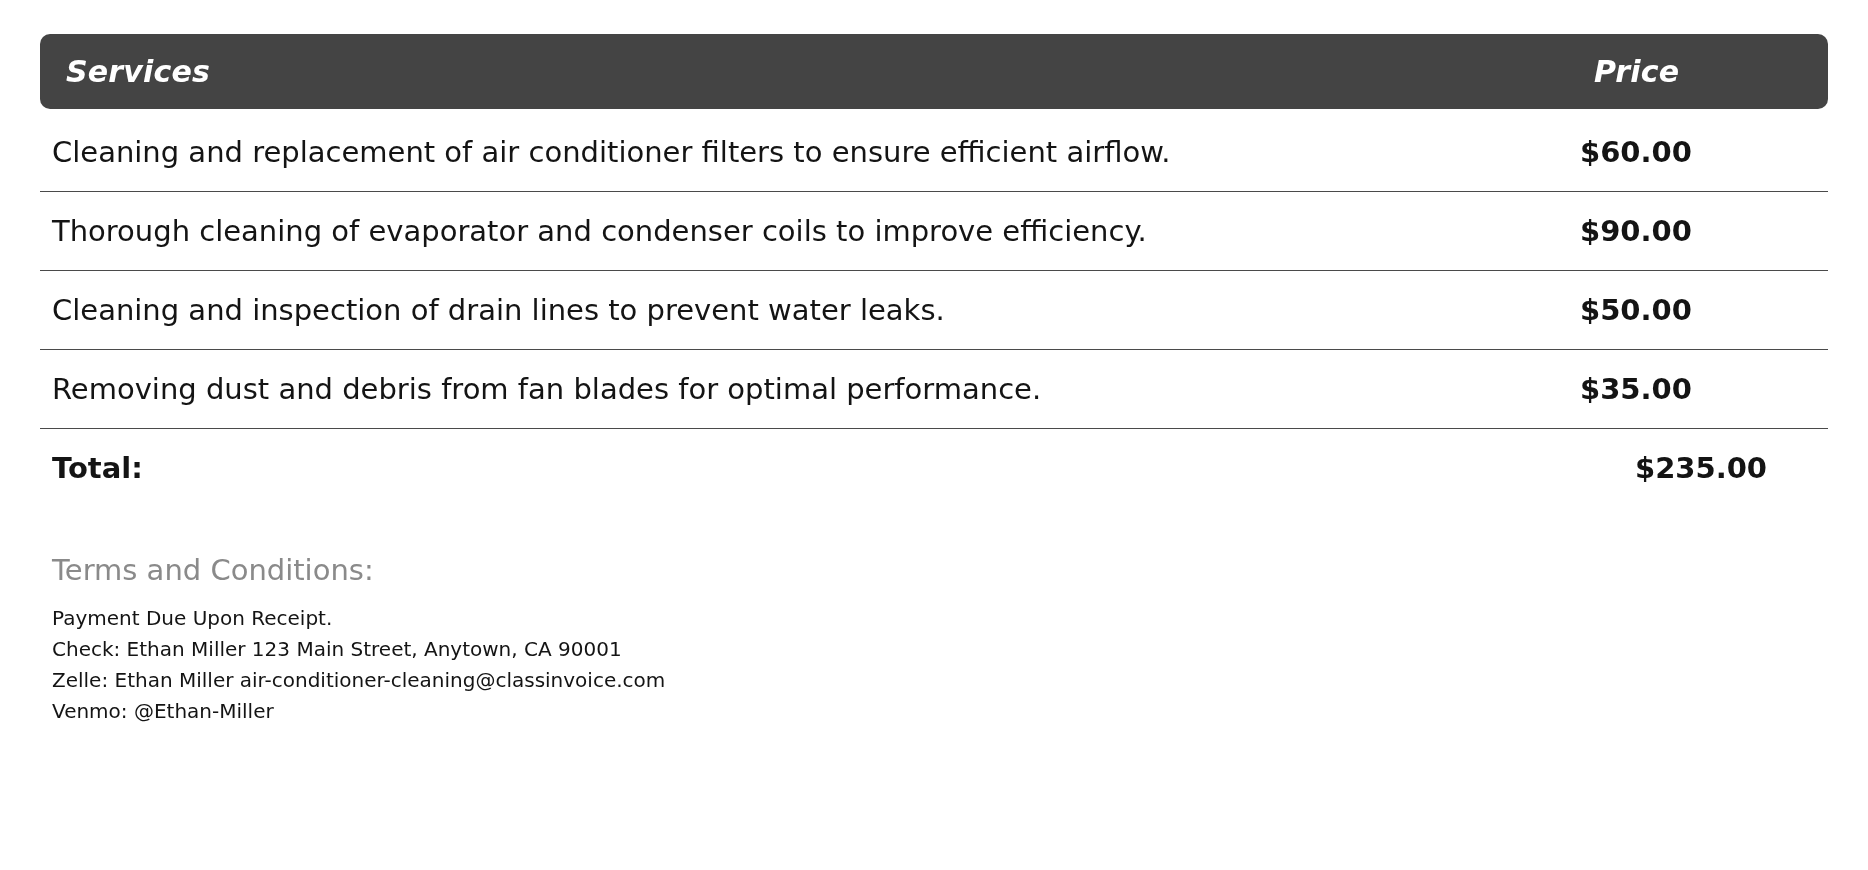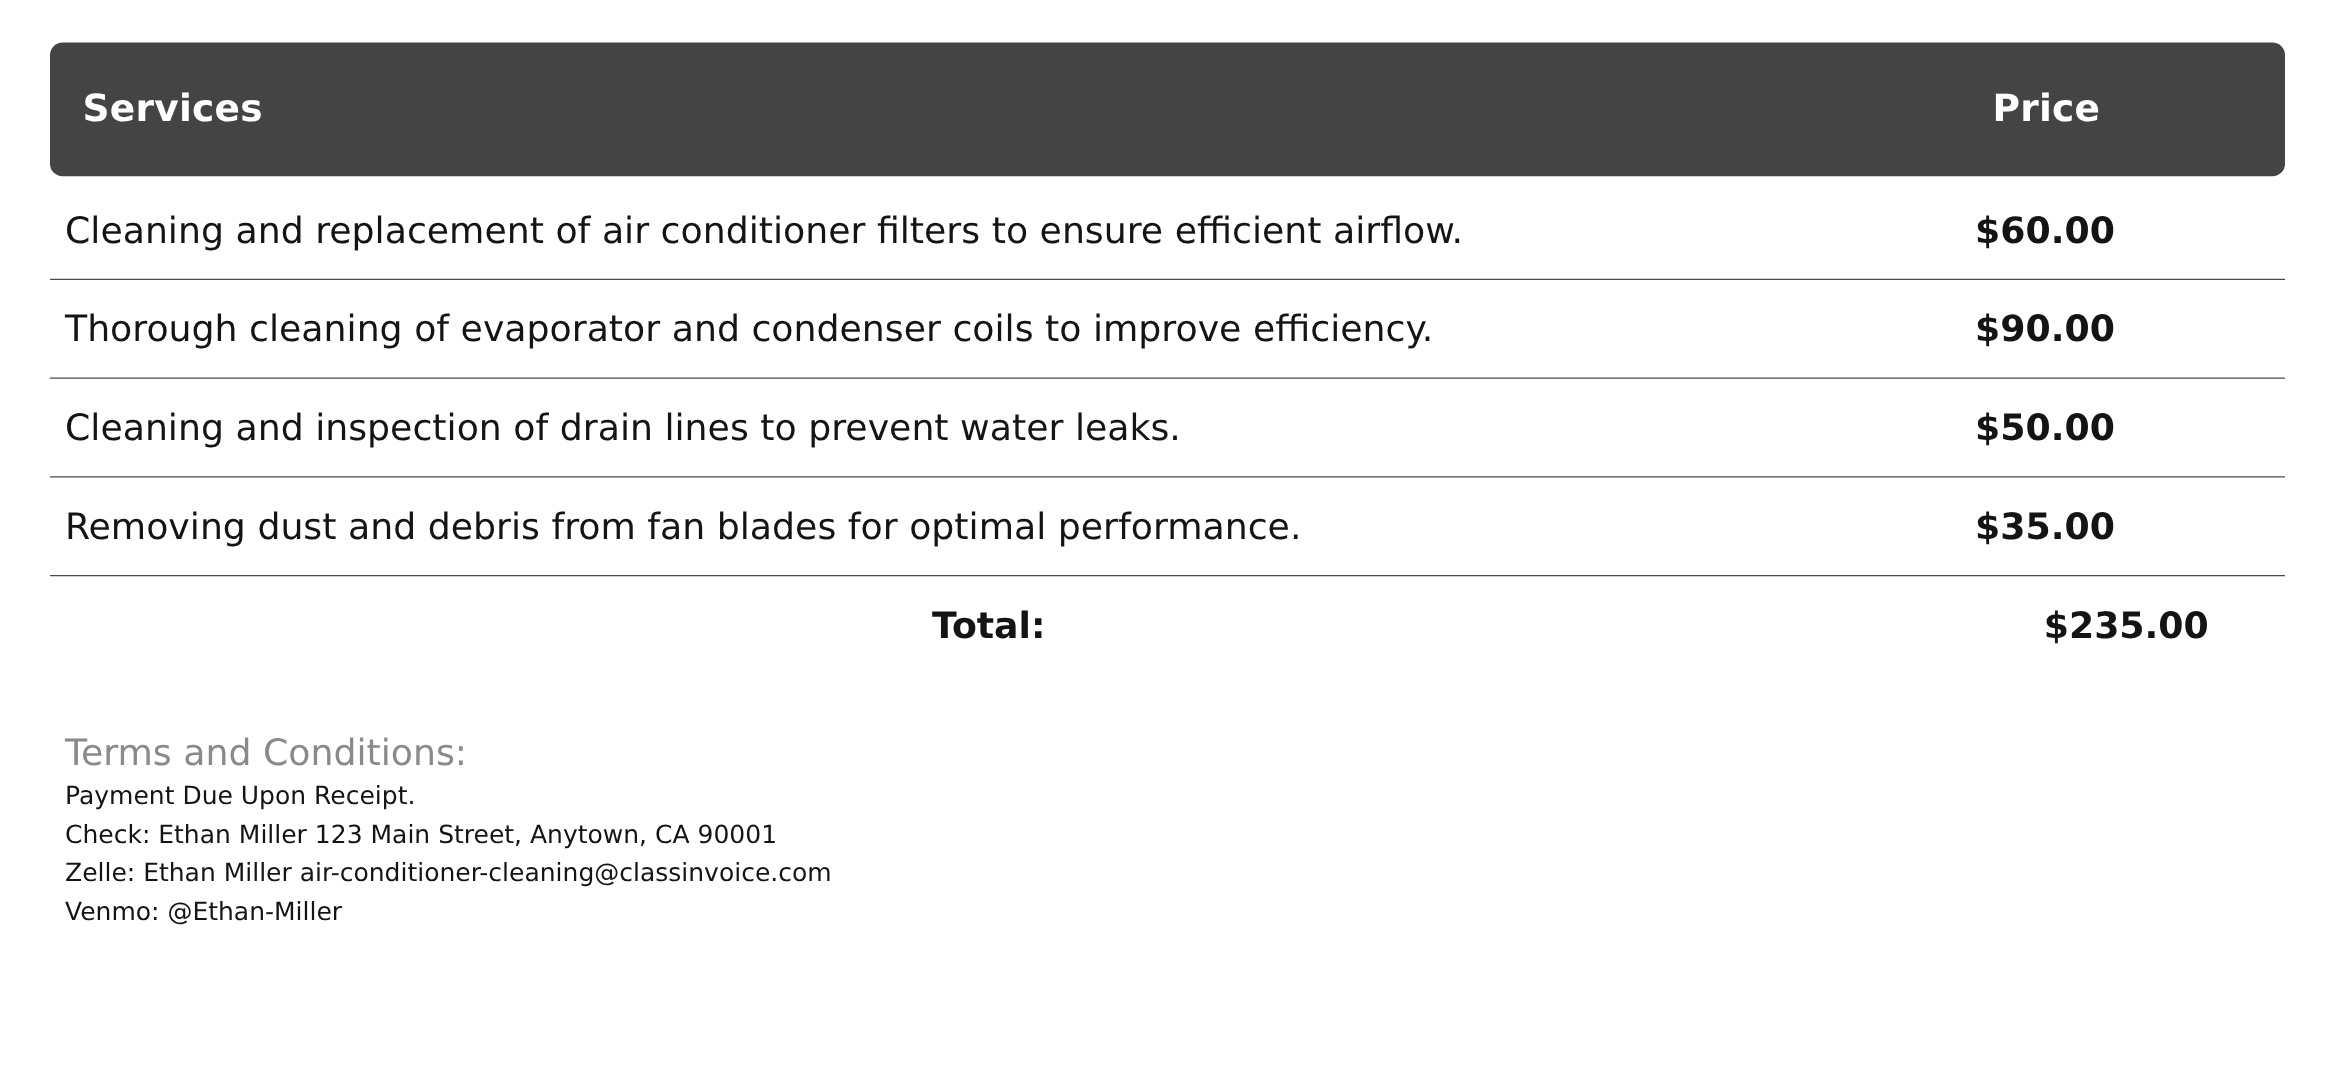--- a/index.html
+++ b/index.html
@@ -24,23 +24,24 @@
   .services-table {
     width: 100%;
     border-collapse: collapse;
     table-layout: fixed;
   }
   .services-table thead th {
     background: #444444;
     color: #ffffff;
     font-size: 30px;
     font-weight: bold;
-    padding: 36px 26px;
+    padding: 20px 26px;
     text-align: left;
     letter-spacing: 0.2px;
+    font-style: italic;
   }
   .services-table thead th:first-child {
     border-top-left-radius: 10px;
     border-bottom-left-radius: 10px;
   }
   .services-table thead th:last-child {
     border-top-right-radius: 10px;
     border-bottom-right-radius: 10px;
     text-align: left;
   }
@@ -63,37 +64,37 @@
     padding-top: 26px;
   }
   
   .total-row td {
     border-bottom: none !important;
     font-size: 30px;
     font-weight: bold;
     padding-top: 26px;
   }
   .total-row td.total-label {
-    text-align: center;
+    text-align: left;
     padding-right: 38px;
   }
   .total-row td.total-value {
     text-align: center;
     padding-right: 6px;
     white-space: nowrap;
   }
   
   .terms {
     margin-top: 46px;
     padding-left: 12px;
   }
   .terms-title {
     font-size: 29px;
     color: #8a8a8a;
-    margin-bottom: 2px;
+    margin-bottom: 16px;
   }
   .terms-line {
     font-size: 20px;
     color: #141414;
     line-height: 1.55;
   }
 </style>
 </head>
 <body>
 

